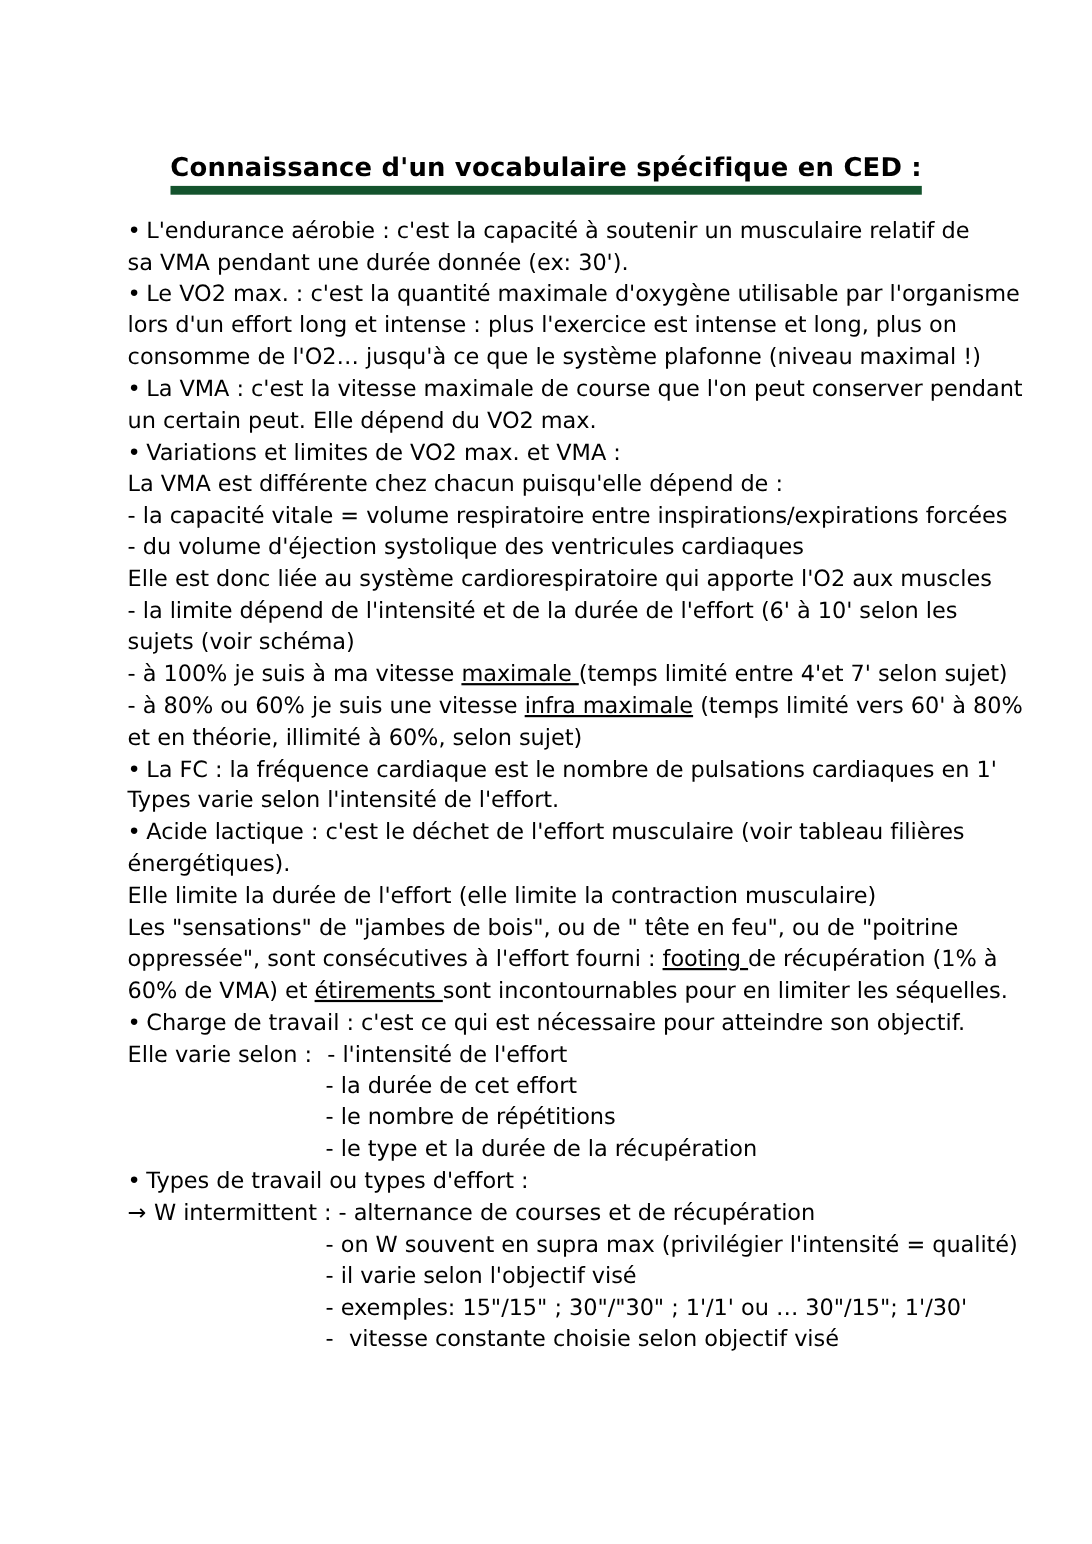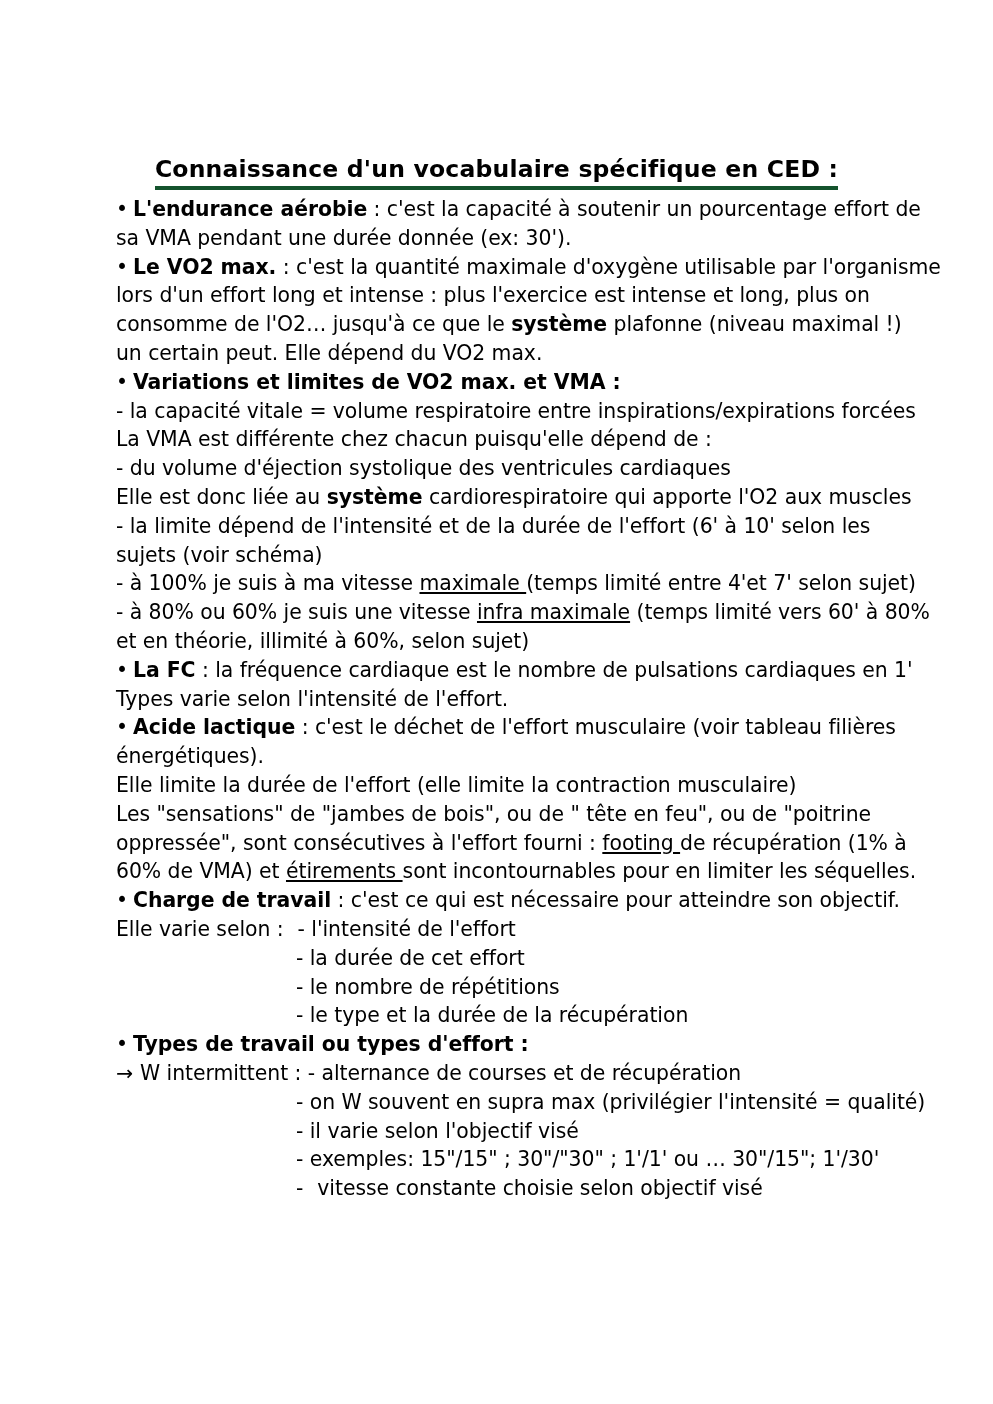--- a/index.html
+++ b/index.html
@@ -27,38 +27,37 @@
     top: 138px;
     width: 993px;
     text-align: center;
     font-size: 23.5px;
     font-weight: bold;
     letter-spacing: 0.2px;
     white-space: nowrap;
   }
   .doc-title .t-inner {
     display: inline-block;
-    border-bottom: 4px solid #14532d;
+    border-bottom: 8px solid #14532d;
     padding-bottom: 3px;
-    margin-top: 17px;
   }
   .body-block {
     position: absolute;
     left: 116px;
     top: 195px;
     width: 772px;
   }
   .ln {
     font-size: 20.4px;
     line-height: 28.8px;
     white-space: nowrap;
     letter-spacing: -0.05px;
   }
   b, .b {
-    font-weight: bold;
+    font-weight: normal;
     text-align: center;
   }
   .u {
     text-decoration: underline;
     text-underline-offset: 2px;
     text-align: center;
   }
   .bullet {
     display: inline-block;
     width: 17px;
@@ -76,38 +75,39 @@
 </style>
 </head>
 <body>
 
 <div class="page">
 
   <div class="doc-title"><span class="t-inner"><span>Connaissance d'un vocabulaire spécifique en CED :</span></span></div>
 
   <div class="body-block">
 
-    <div class="ln"><span class="bullet">•</span><b>L'endurance aérobie</b><span> : c'est la capacité à soutenir un pourcentage effort de</span></div>
+    <div class="ln"><span class="bullet">•</span><b>L'endurance aérobie</b><span> : c'est la capacité à soutenir un musculaire relatif de</span></div>
 
     <div class="ln"><span>sa VMA pendant une durée donnée (ex: 30').</span></div>
 
     <div class="ln"><span class="bullet">•</span><b>Le VO2 max.</b><span>  : c'est la quantité maximale d'oxygène utilisable par l'organisme</span></div>
 
     <div class="ln"><span>lors d'un effort long et intense : plus l'exercice est intense et long, plus on</span></div>
 
     <div class="ln"><span>consomme de l'O2… jusqu'à ce que le </span><b>système</b><span> plafonne (niveau maximal !)</span></div>
 
+    <div class="ln"><span class="bullet">•</span><b>La VMA</b><span> : c'est la vitesse maximale de course que l'on peut conserver pendant</span></div>
 
     <div class="ln"><span>un certain peut. Elle dépend du VO2 max.</span></div>
 
     <div class="ln"><span class="bullet">•</span><b>Variations et limites de VO2 max. et VMA :</b></div>
 
+    <div class="ln"><span>La VMA est différente chez chacun puisqu'elle dépend de :</span></div>
+
     <div class="ln"><span>- la capacité vitale = volume respiratoire entre inspirations/expirations forcées</span></div>
-
-    <div class="ln"><span>La VMA est différente chez chacun puisqu'elle dépend de :</span></div>
 
     <div class="ln"><span>- du volume d'éjection systolique des ventricules cardiaques</span></div>
 
     <div class="ln"><span>Elle est donc liée au </span><b>système</b><span> cardiorespiratoire qui apporte l'O2 aux muscles</span></div>
 
     <div class="ln"><span>- la limite dépend de l'intensité et de la durée de l'effort (6' à 10' selon les</span></div>
 
     <div class="ln"><span>sujets (voir schéma)</span></div>
 
 

